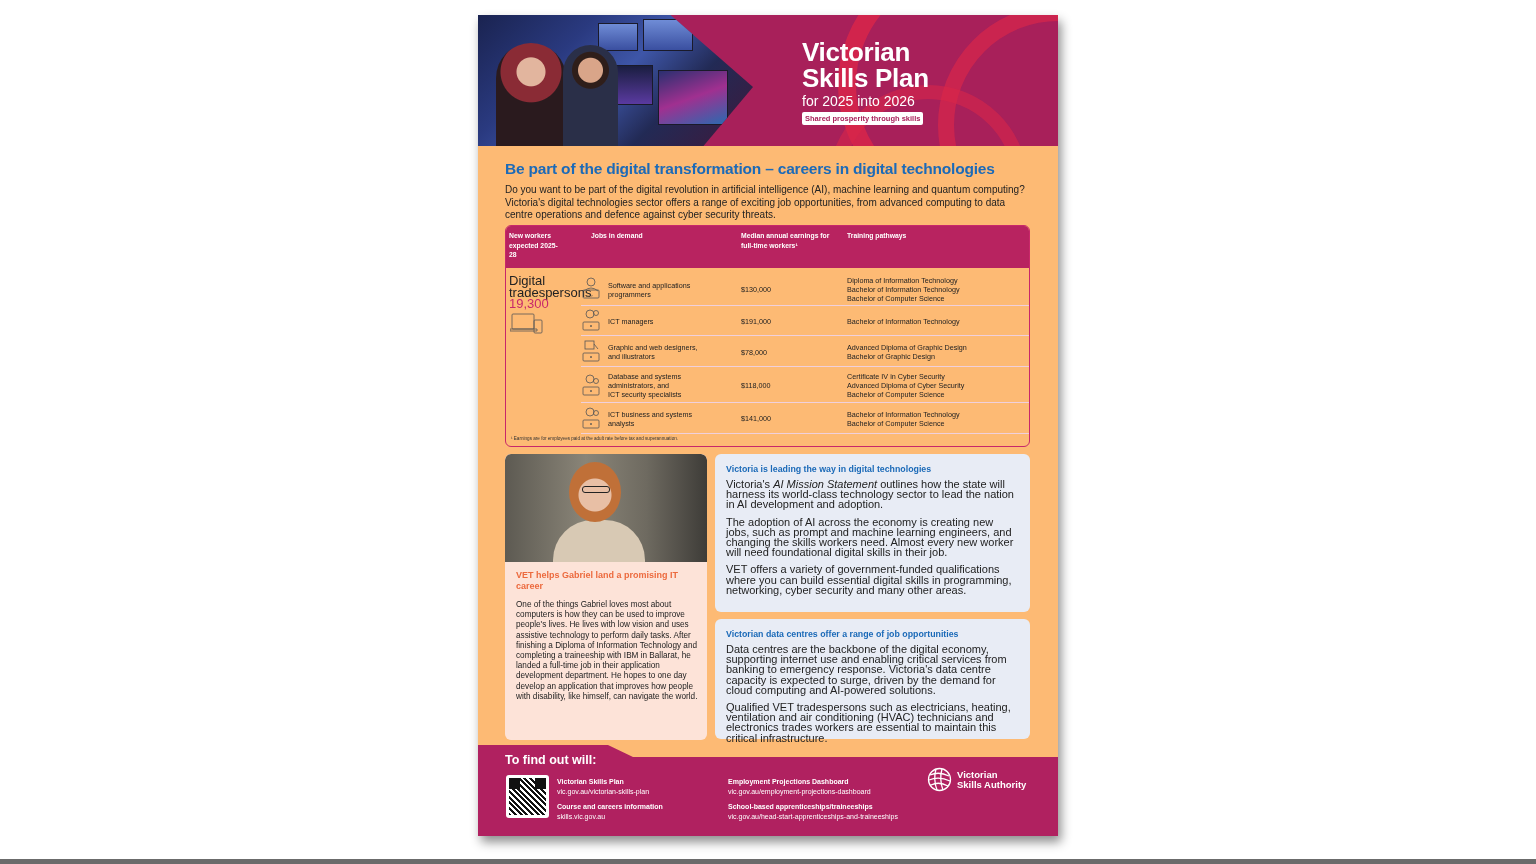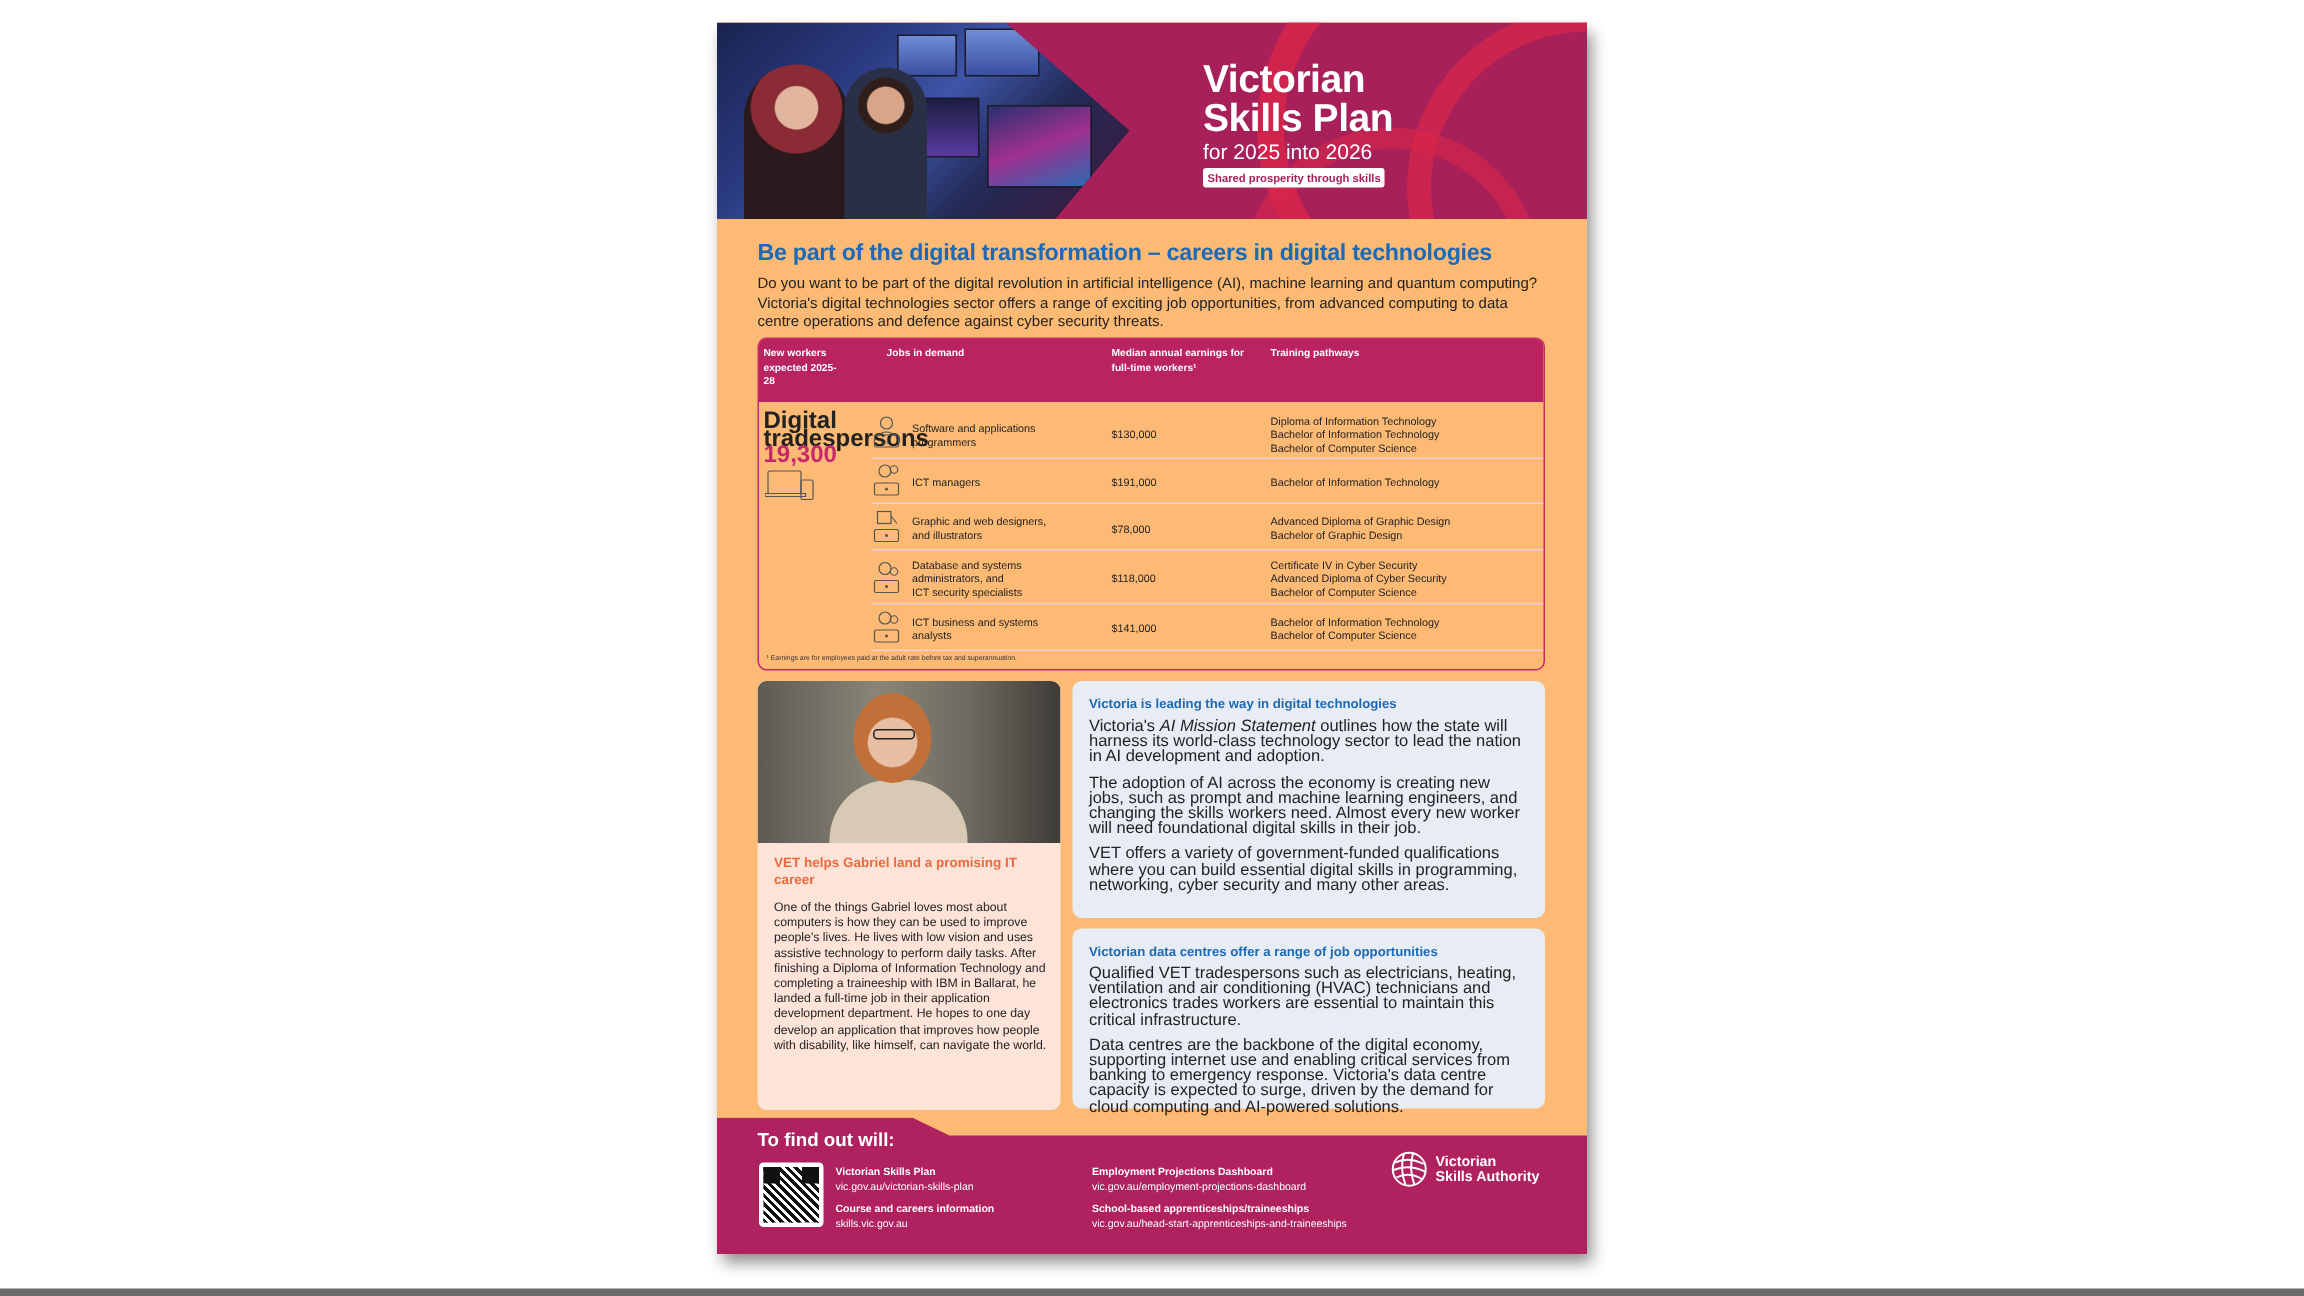--- a/index.html
+++ b/index.html
@@ -27,21 +27,21 @@
   .hero-sub { position: absolute; left: 324px; top: 78px; color: #fff; font-size: 14px; }
   .hero-tag { position: absolute; left: 324px; top: 97px; background: #fff; color: #a8205a; font-size: 7.5px; font-weight: bold; padding: 2px 3px; border-radius: 2px; }
 
   h1.main-title { position: absolute; left: 27px; top: 145px; color: #1b6ab8; font-size: 15.5px; font-weight: bold; letter-spacing: -0.2px; white-space: nowrap; }
   .intro { position: absolute; left: 27px; top: 169px; width: 525px; font-size: 10px; line-height: 12.5px; color: #222; }
 
   
   .jobs-table { position: absolute; left: 27px; top: 210px; width: 525px; height: 222px; border: 1.5px solid #c8286a; border-radius: 6px; overflow: hidden; }
   .th-row { position: absolute; left: 0; top: 0; width: 100%; height: 42px; background: #b82360; color: #fff; font-size: 6.8px; font-weight: bold; line-height: 9.5px; }
   .th { position: absolute; top: 5px; }
-  .sector { position: absolute; left: 3px; top: 49px; font-size: 16px; font-weight: bold; line-height: 11.5px; color: #222; }
+  .sector { position: absolute; left: 3px; top: 49px; font-size: 13px; font-weight: normal; line-height: 11.5px; color: #222; }
   .sector .count { color: #c8286a; }
   .device-icon { position: absolute; left: 4px; top: 86px; width: 34px; height: 22px; }
   .row { position: absolute; left: 75px; width: 448px; border-bottom: 1px solid #f0d0dc; font-size: 7.2px; line-height: 9px; color: #222; }
   .row .job-icon { position: absolute; left: 0; width: 20px; height: 22px; }
   .row .job { position: absolute; left: 27px; }
   .row .earn { position: absolute; left: 160px; }
   .row .path { position: absolute; left: 266px; }
   .footnote { position: absolute; left: 5px; top: 210px; font-size: 4.6px; color: #333; }
 
   
@@ -226,22 +226,22 @@
 
   <div class="info" style="top:439px;height:158px;">
     <h2>Victoria is leading the way in digital technologies</h2>
     <p><span>Victoria's </span><em>AI Mission Statement</em><span> outlines how the state will harness its world-class technology sector to lead the nation in AI development and adoption.</span></p>
     <p>The adoption of AI across the economy is creating new jobs, such as prompt and machine learning engineers, and changing the skills workers need. Almost every new worker will need foundational digital skills in their job.</p>
     <p>VET offers a variety of government-funded qualifications where you can build essential digital skills in programming, networking, cyber security and many other areas.</p>
   </div>
 
   <div class="info" style="top:604px;height:120px;">
     <h2>Victorian data centres offer a range of job opportunities</h2>
+    <p>Data centres are the backbone of the digital economy, supporting internet use and enabling critical services from banking to emergency response. Victoria's data centre capacity is expected to surge, driven by the demand for cloud computing and AI-powered solutions.</p>
     <p>Qualified VET tradespersons such as electricians, heating, ventilation and air conditioning (HVAC) technicians and electronics trades workers are essential to maintain this critical infrastructure.</p>
-    <p>Data centres are the backbone of the digital economy, supporting internet use and enabling critical services from banking to emergency response. Victoria's data centre capacity is expected to surge, driven by the demand for cloud computing and AI-powered solutions.</p>
   </div>
 
   <div class="footer">
     <div class="footer-title">To find out will:</div>
     <div class="qr">
         <div class="qr-grid"></div>
       </div>
 
     <div class="link-block" style="left:79px;top:32px;">
       <div class="lbl">Victorian Skills Plan</div>

